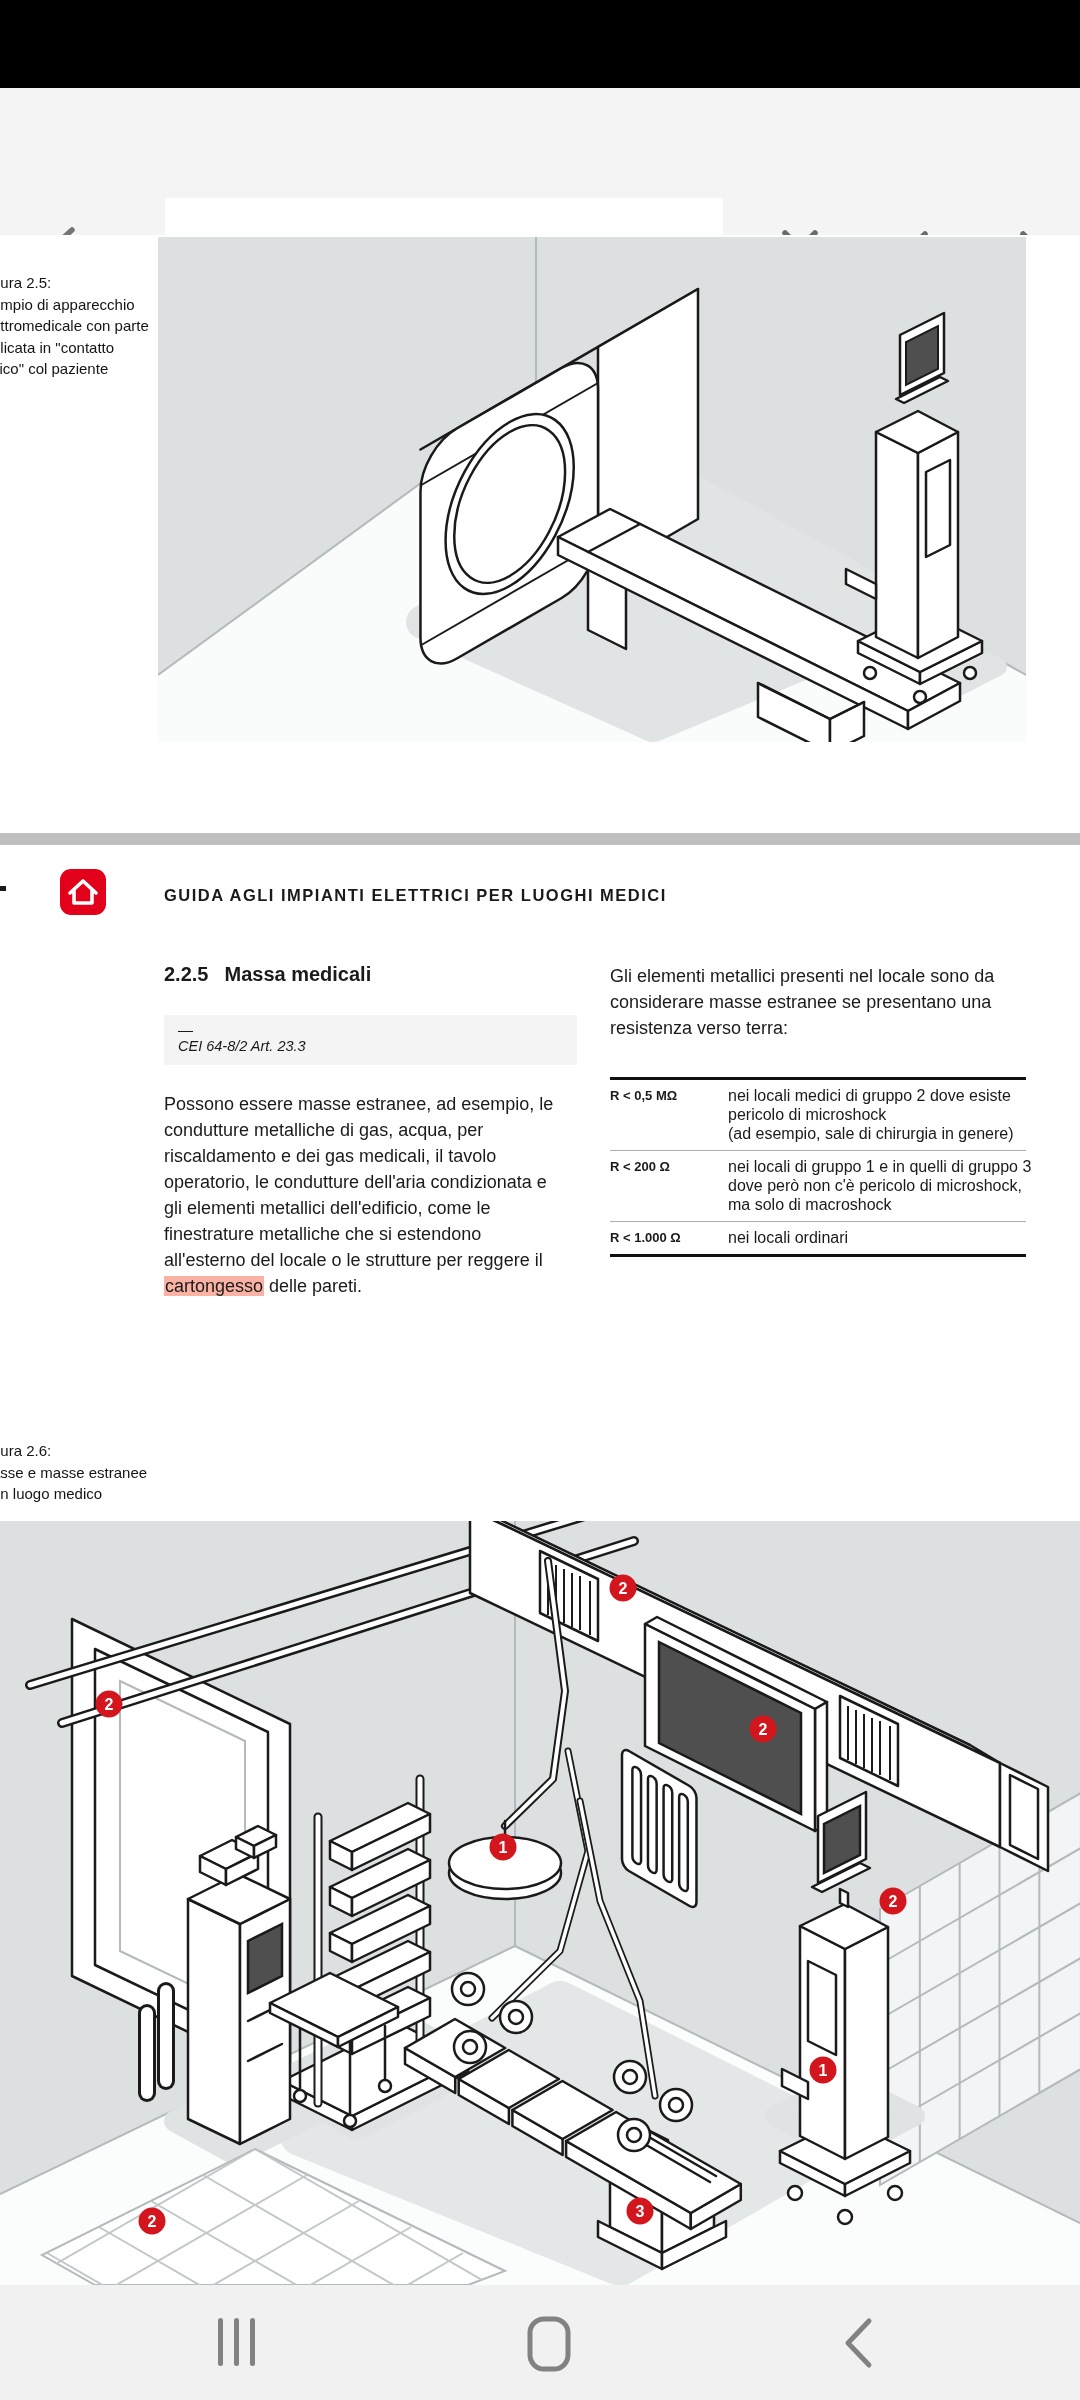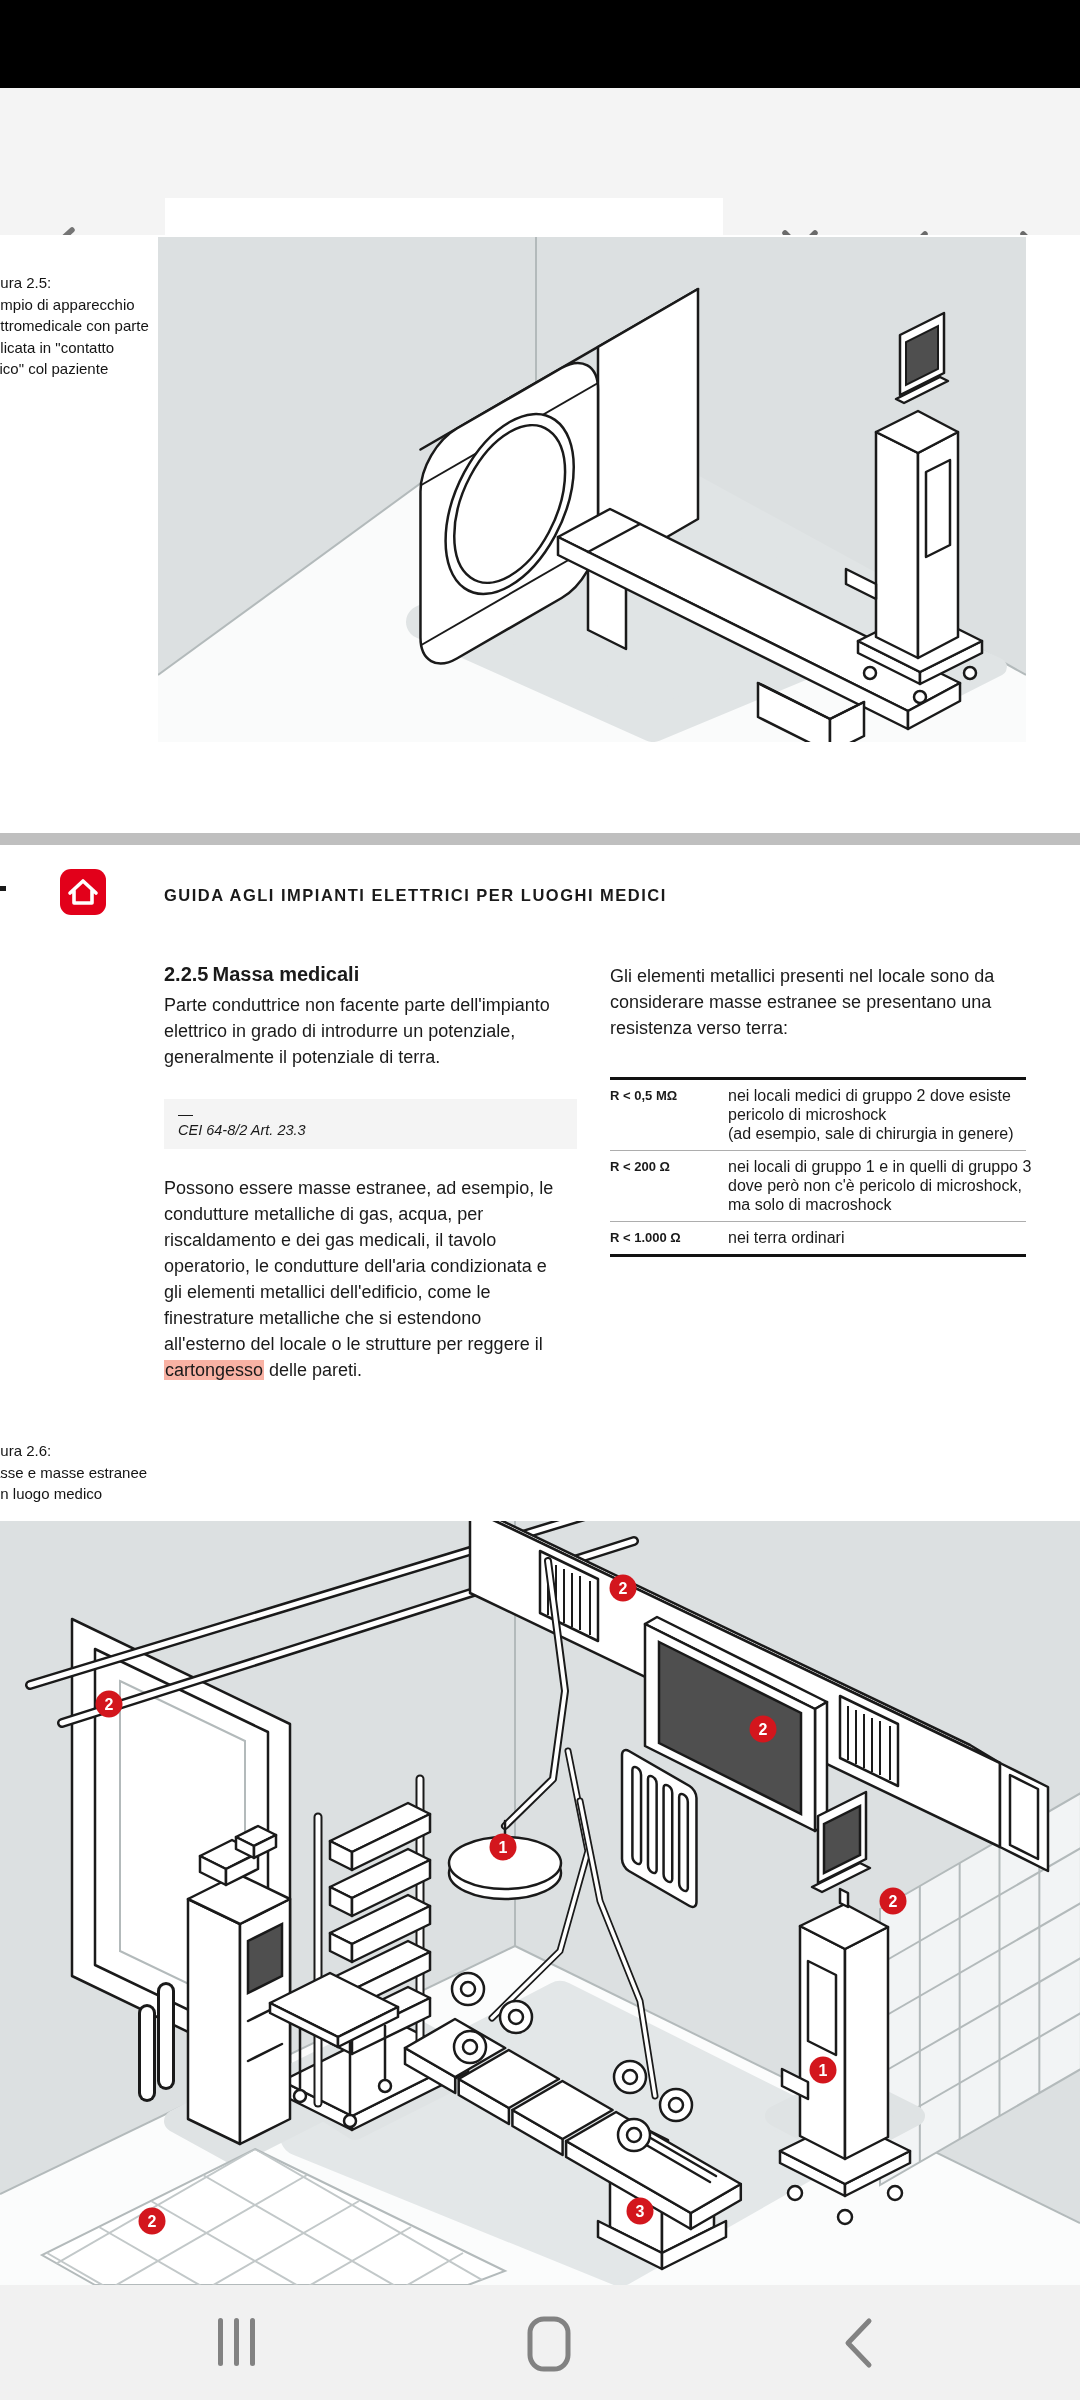--- a/index.html
+++ b/index.html
@@ -25,21 +25,21 @@
   #margin-note-2{top:1205px;}
   #figure-1{left:158px;top:2px;width:868px;height:505px;}
   #divider{left:0;top:598px;width:1080px;height:12px;background:#bfbfbf;}
   #home-chip{left:60px;top:634px;width:46px;height:46px;border-radius:11px;background:#e2001a;cursor:pointer;}
   #edge-fragment{left:0;top:651px;width:6px;height:5px;background:#1a1a1a;}
   #running-header{left:164px;top:651px;font-size:16.5px;font-weight:bold;letter-spacing:1.5px;white-space:nowrap;}
   
   #col-left{left:164px;top:728px;width:446px;}
   #col-right{left:610px;top:728px;width:416px;}
   .h-sec{font-size:20px;font-weight:bold;margin:0 0 6px 0;}
-  .h-sec .num{margin-right:4px;}
+  .h-sec .num{margin-right:16px;}
   .body-p{font-size:18px;line-height:26px;margin:0;white-space:pre;}
   #ref-box{margin:29px 0 26px 0;background:#f4f4f4;padding:8px 14px 9px 14px;width:385px;}
   #ref-box .dash{display:block;font-size:15px;line-height:14px;}
   #ref-box .ref{display:block;font-size:14.5px;line-height:19px;font-style:italic;}
   .hl{background:#f9b2a4;padding:0 1px;}
   
   #res-table{margin-top:36px;width:416px;border-top:3px solid #111;border-bottom:3px solid #111;}
   .t-row{display:flex;padding:6px 0 7px 0;}
   .t-row + .t-row{border-top:1px solid #adadad;}
   .t-res{width:118px;flex:0 0 118px;font-size:13px;font-weight:bold;line-height:19px;}
@@ -149,23 +149,20 @@
   <div id="home-chip" class="abs">
     <svg width="46" height="46" viewBox="0 0 46 46">
       <path d="M10 24 L23 12 L36 24 M14 21 V34 H32 V21" fill="none" stroke="#fff" stroke-width="3.6" stroke-linejoin="round" stroke-linecap="round"></path>
     </svg>
   </div>
   <div id="edge-fragment" class="abs"></div>
   <div id="running-header" class="abs">GUIDA AGLI IMPIANTI ELETTRICI PER LUOGHI MEDICI</div>
 
   <div id="col-left" class="abs">
     <p class="h-sec"><span class="num">2.2.5</span><span>Massa medicali</span></p>
-    <p class="body-p">Parte conduttrice non facente parte dell'impianto
-elettrico in grado di introdurre un potenziale,
-generalmente il potenziale di terra.</p>
     <div id="ref-box">
       <span class="dash">—</span>
       <span class="ref">CEI 64-8/2 Art. 23.3</span>
     </div>
     <p class="body-p"><span>Possono essere masse estranee, ad esempio, le
 condutture metalliche di gas, acqua, per
 riscaldamento e dei gas medicali, il tavolo
 operatorio, le condutture dell'aria condizionata e
 gli elementi metallici dell'edificio, come le
 finestrature metalliche che si estendono
@@ -185,21 +182,21 @@
 (ad esempio, sale di chirurgia in genere)</div>
       </div>
       <div class="t-row">
         <div class="t-res">R &lt; 200 Ω</div>
         <div class="t-desc">nei locali di gruppo 1 e in quelli di gruppo 3
 dove però non c'è pericolo di microshock,
 ma solo di macroshock</div>
       </div>
       <div class="t-row">
         <div class="t-res">R &lt; 1.000 Ω</div>
-        <div class="t-desc">nei terra ordinari</div>
+        <div class="t-desc">nei locali ordinari</div>
       </div>
     </div>
   </div>
 
   <div id="margin-note-2" class="margin-note">gura 2.6:
 asse e masse estranee
 un luogo medico</div>
 
   <svg id="figure-2" class="abs" width="1080" height="764" viewBox="0 0 1080 764">
     <rect x="0" y="0" width="1080" height="764" fill="#dce0e1"></rect>

